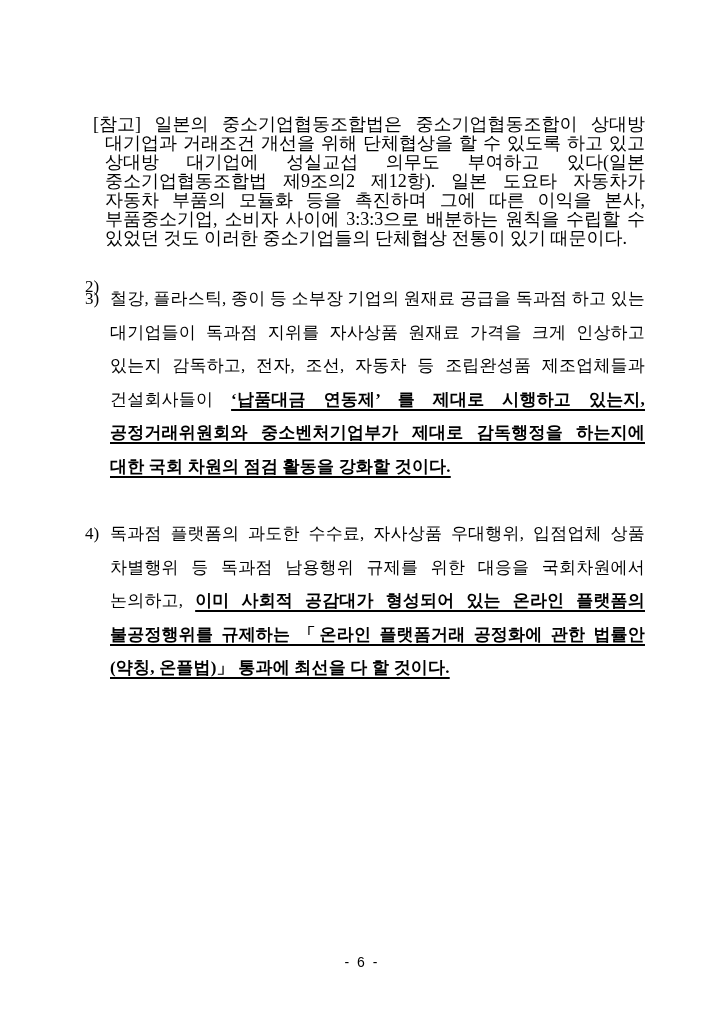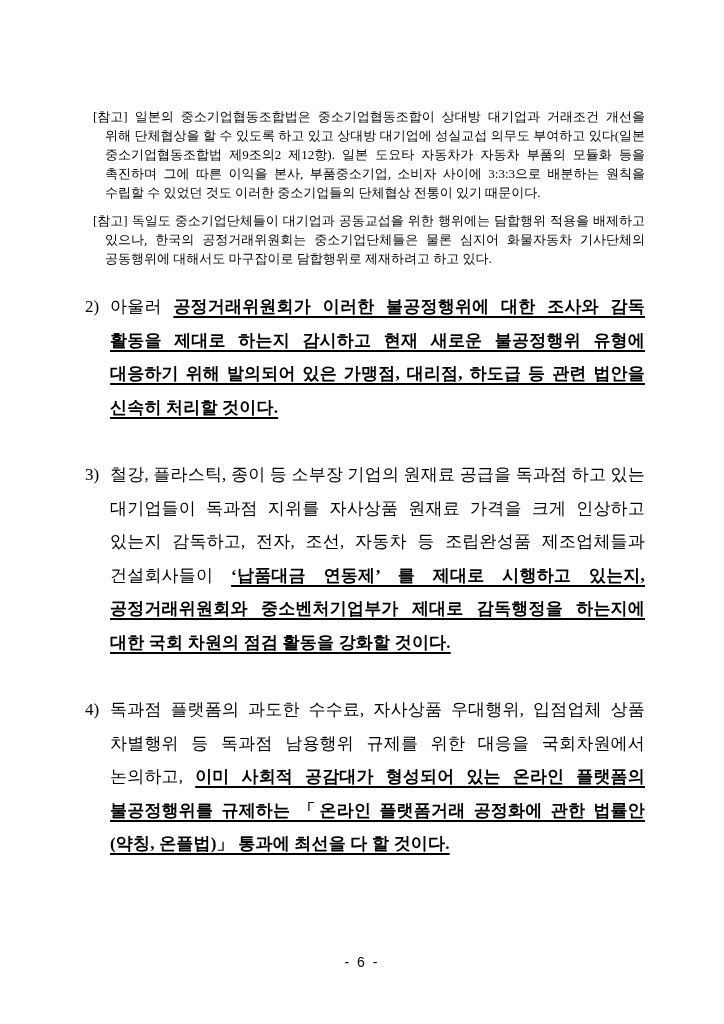--- a/index.html
+++ b/index.html
@@ -23,27 +23,28 @@
     height: 1024px;
     background: #ffffff;
     box-sizing: border-box;
     padding: 107px 79px 0 85px;
   }
   
   .notes {
     margin-bottom: 22px;
   }
   .note {
-    font-size: 13px;
+    font-size: 18px;
     line-height: 19px;
     text-align: justify;
     word-break: keep-all;
     padding-left: 20px;
     text-indent: -12px;
     margin-bottom: 9px;
+    margin-top: 8px;
   }
   .note:last-child {
     margin-bottom: 0;
   }
   
   .item {
     position: relative;
     margin-bottom: 34px;
   }
   .item-marker {
@@ -84,27 +85,25 @@
     letter-spacing: 2px;
   }
 </style>
 </head>
 <body>
 
 <div class="page">
 
   <div class="notes">
     <div class="note"><span>[참고]</span> <span>일본의 중소기업협동조합법은 중소기업협동조합이 상대방 대기업과 거래조건 개선을 위해 단체협상을 할 수 있도록 하고 있고 상대방 대기업에 성실교섭 의무도 부여하고 있다(일본 중소기업협동조합법 제9조의2 제12항). 일본 도요타 자동차가 자동차 부품의 모듈화 등을 촉진하며 그에 따른 이익을 본사, 부품중소기업, 소비자 사이에 3:3:3으로 배분하는 원칙을 수립할 수 있었던 것도 이러한 중소기업들의 단체협상 전통이 있기 때문이다.</span></div>
-    <div class="note"><span>[참고]</span> <span>독일도 중소기업단체들이 대기업과 공동교섭을 위한 행위에는 담합행위 적용을 배제하고 있으나, 한국의 공정거래위원회는 중소기업단체들은 물론 심지어 화물자동차 기사단체의 공동행위에 대해서도 마구잡이로 담합행위로 제재하려고 하고 있다.</span></div>
   </div>
 
   <div class="item">
     <span class="item-marker">2)</span>
     <div class="item-body">
-      <p class="para sub"><span>아울러 </span><span class="emphasis">공정거래위원회가 이러한 불공정행위에 대한 조사와 감독 활동을 제대로 하는지 감시하고 현재 새로운 불공정행위 유형에 대응하기 위해 발의되어 있은 가맹점, 대리점, 하도급 등 관련 법안을 신속히 처리할 것이다.</span></p>
     </div>
   </div>
 
   <div class="item">
     <span class="item-marker">3)</span>
     <div class="item-body">
       <p class="para"><span>철강, 플라스틱, 종이 등 소부장 기업의 원재료 공급을 독과점 하고 있는 대기업들이 독과점 지위를 자사상품 원재료 가격을 크게 인상하고 있는지 감독하고, 전자, 조선, 자동차 등 조립완성품 제조업체들과 건설회사들이 </span><span class="emphasis">‘납품대금 연동제’ 를 제대로 시행하고 있는지, 공정거래위원회와 중소벤처기업부가 제대로 감독행정을 하는지에 대한 국회 차원의 점검 활동을 강화할 것이다.</span></p>
     </div>
   </div>
 

